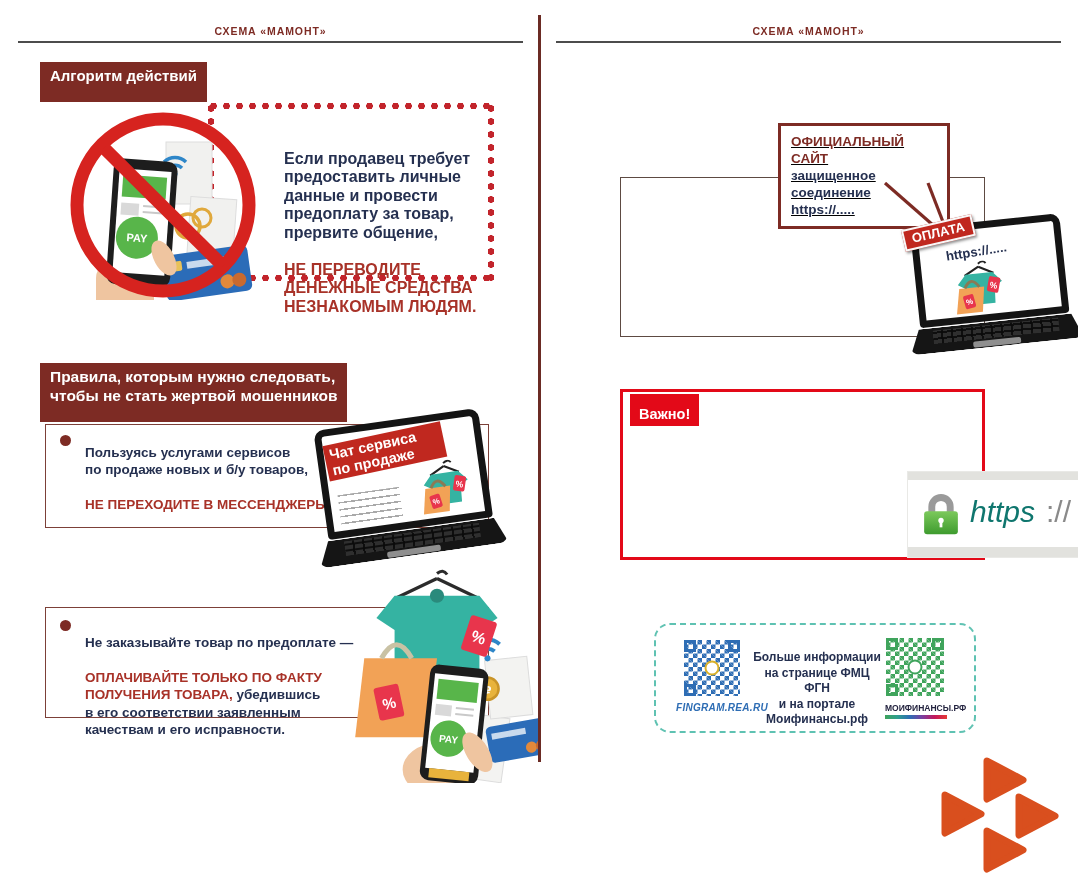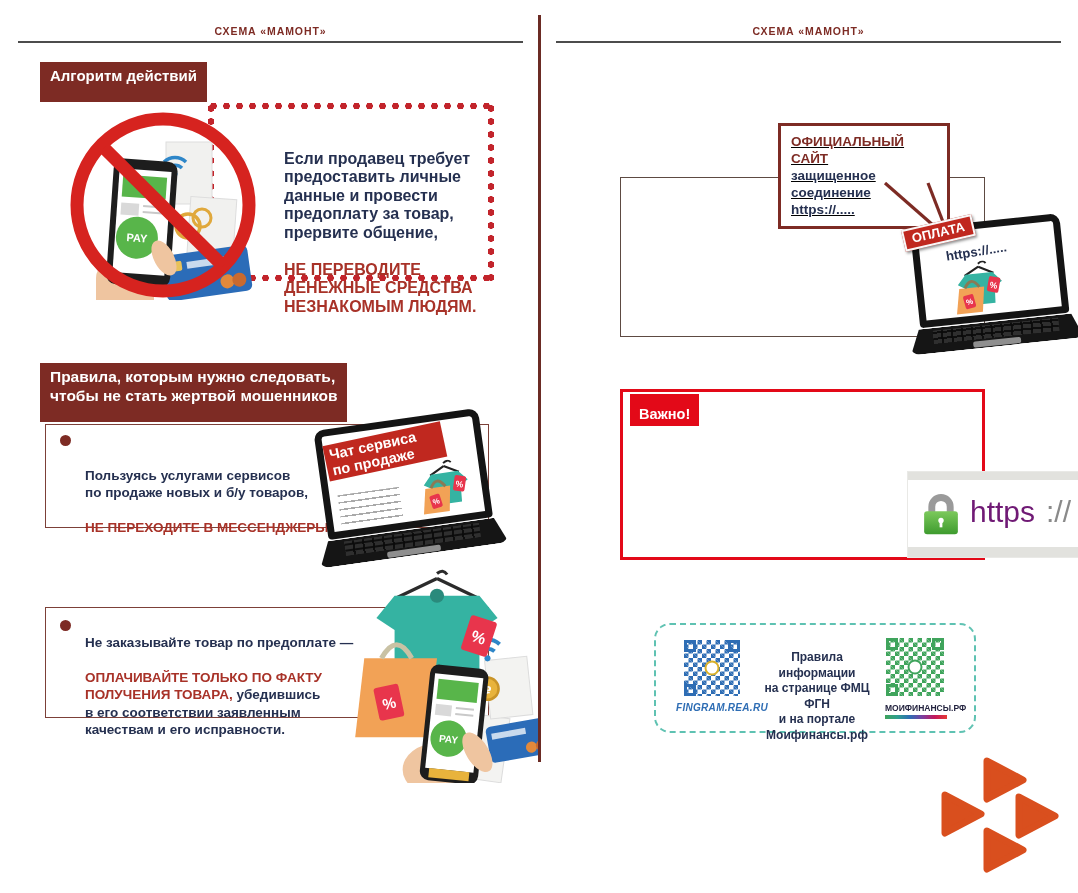--- a/index.html
+++ b/index.html
@@ -72,21 +72,21 @@
     background-image:repeating-linear-gradient(180deg,#a9a9a9 0 1.5px,transparent 1.5px 7px); }
   .pay-badge { position:absolute; top:-11px; left:-15px; background:#C0281F; color:#fff;
     font-size:13px; font-weight:700; padding:1px 7px 2px; border:2px solid #f8f8f8;
     box-shadow:1px 2px 3px rgba(0,0,0,.45); transform:rotate(-7deg); }
   .lap-url { position:absolute; top:15px; left:26px; color:#253050; font-size:13px;
     font-weight:700; transform:rotate(-3deg); }
 
   
   .lock-panel { background:#fff; box-shadow:0 0 0 1px #e9e9e6; }
   .lock-strip { position:absolute; left:0; right:0; background:#E2E2DE; }
-  .https-green { color:#701a75; font-size:30px; font-weight:400; }
+  .https-green { color:#0f766e; font-size:30px; font-weight:400;font-style:italic; }
   .https-gray { color:#8a8a8a; font-size:30px; font-weight:400; }
 
   
   .qr-panel { border:2.5px dashed #5FC2B2; border-radius:16px; background:#fff; }
   .qr { position:absolute; background-color:#fff; }
   .qr-mod { position:absolute; inset:0;
     background-position:0 0,4.5px 4.5px; background-size:9px 9px; }
   .qr-blue .qr-mod { background-image:
     linear-gradient(45deg,#2E6DB4 25%,transparent 25% 75%,#2E6DB4 75%),
     linear-gradient(45deg,#2E6DB4 25%,transparent 25% 75%,#2E6DB4 75%); }
@@ -179,21 +179,21 @@
     <ellipse cx="96" cy="148" rx="10" ry="19" fill="#EFC5A0" transform="rotate(-28 96 148)"></ellipse>
     <circle cx="95" cy="95" r="86" fill="none" stroke="#D6231F" stroke-width="13"></circle>
     <line x1="36" y1="38" x2="155" y2="156" stroke="#D6231F" stroke-width="13"></line>
   </svg>
 
   <div class="abs maroon-badge pre" style="left:40px; top:363px; font-size:15.5px;">Правила, которым нужно следовать,
 чтобы не стать жертвой мошенников</div>
 
   <div class="abs rule-box" style="left:45px; top:424px; width:444px; height:104px;"></div>
   <div class="abs bullet b-maroon" style="left:60px; top:435px; width:11px; height:11px;"></div>
-  <div class="abs body-text pre" style="left:85px; top:449px;">
+  <div class="abs body-text pre" style="left:85px; top:426px;">
     <span class="blk">Пользуясь услугами сервисов
 по продаже новых и б/у товаров,</span>
     <span class="blk em">НЕ ПЕРЕХОДИТЕ В МЕССЕНДЖЕРЫ,</span>
   </div>
 
   <div class="laptop" style="left:322px; top:418px; transform:rotate(-8deg); z-index:3;">
     <div class="lap-screen" style="width:166px; height:110px;">
       <div class="chat-banner pre">Чат сервиса
 по продаже</div>
       <div class="chat-lines"></div>
@@ -329,21 +329,21 @@
 
   <div class="abs qr-panel" style="left:654px; top:623px; width:322px; height:110px;"></div>
   <div class="abs qr qr-blue" style="left:684px; top:640px; width:56px; height:56px;">
     <div class="qr-mod"></div>
     <div class="finder" style="left:0; top:0;"></div>
     <div class="finder" style="right:0; top:0;"></div>
     <div class="finder" style="left:0; bottom:0;"></div>
     <div class="qr-center"></div>
   </div>
   <div class="abs qr-cap-left" style="left:676px; top:702px;font-style:italic;">FINGRAM.REA.RU</div>
-  <div class="abs qr-txt pre" style="left:753px; top:650px; width:128px;">Правила информации
+  <div class="abs qr-txt pre" style="left:753px; top:650px; width:128px;">Больше информации
 на странице ФМЦ ФГН
 и на портале
 Моифинансы.рф</div>
   <div class="abs qr qr-green" style="left:886px; top:638px; width:58px; height:58px;">
     <div class="qr-mod"></div>
     <div class="finder" style="left:0; top:0;"></div>
     <div class="finder" style="right:0; top:0;"></div>
     <div class="finder" style="left:0; bottom:0;"></div>
     <div class="qr-center"></div>
   </div>

